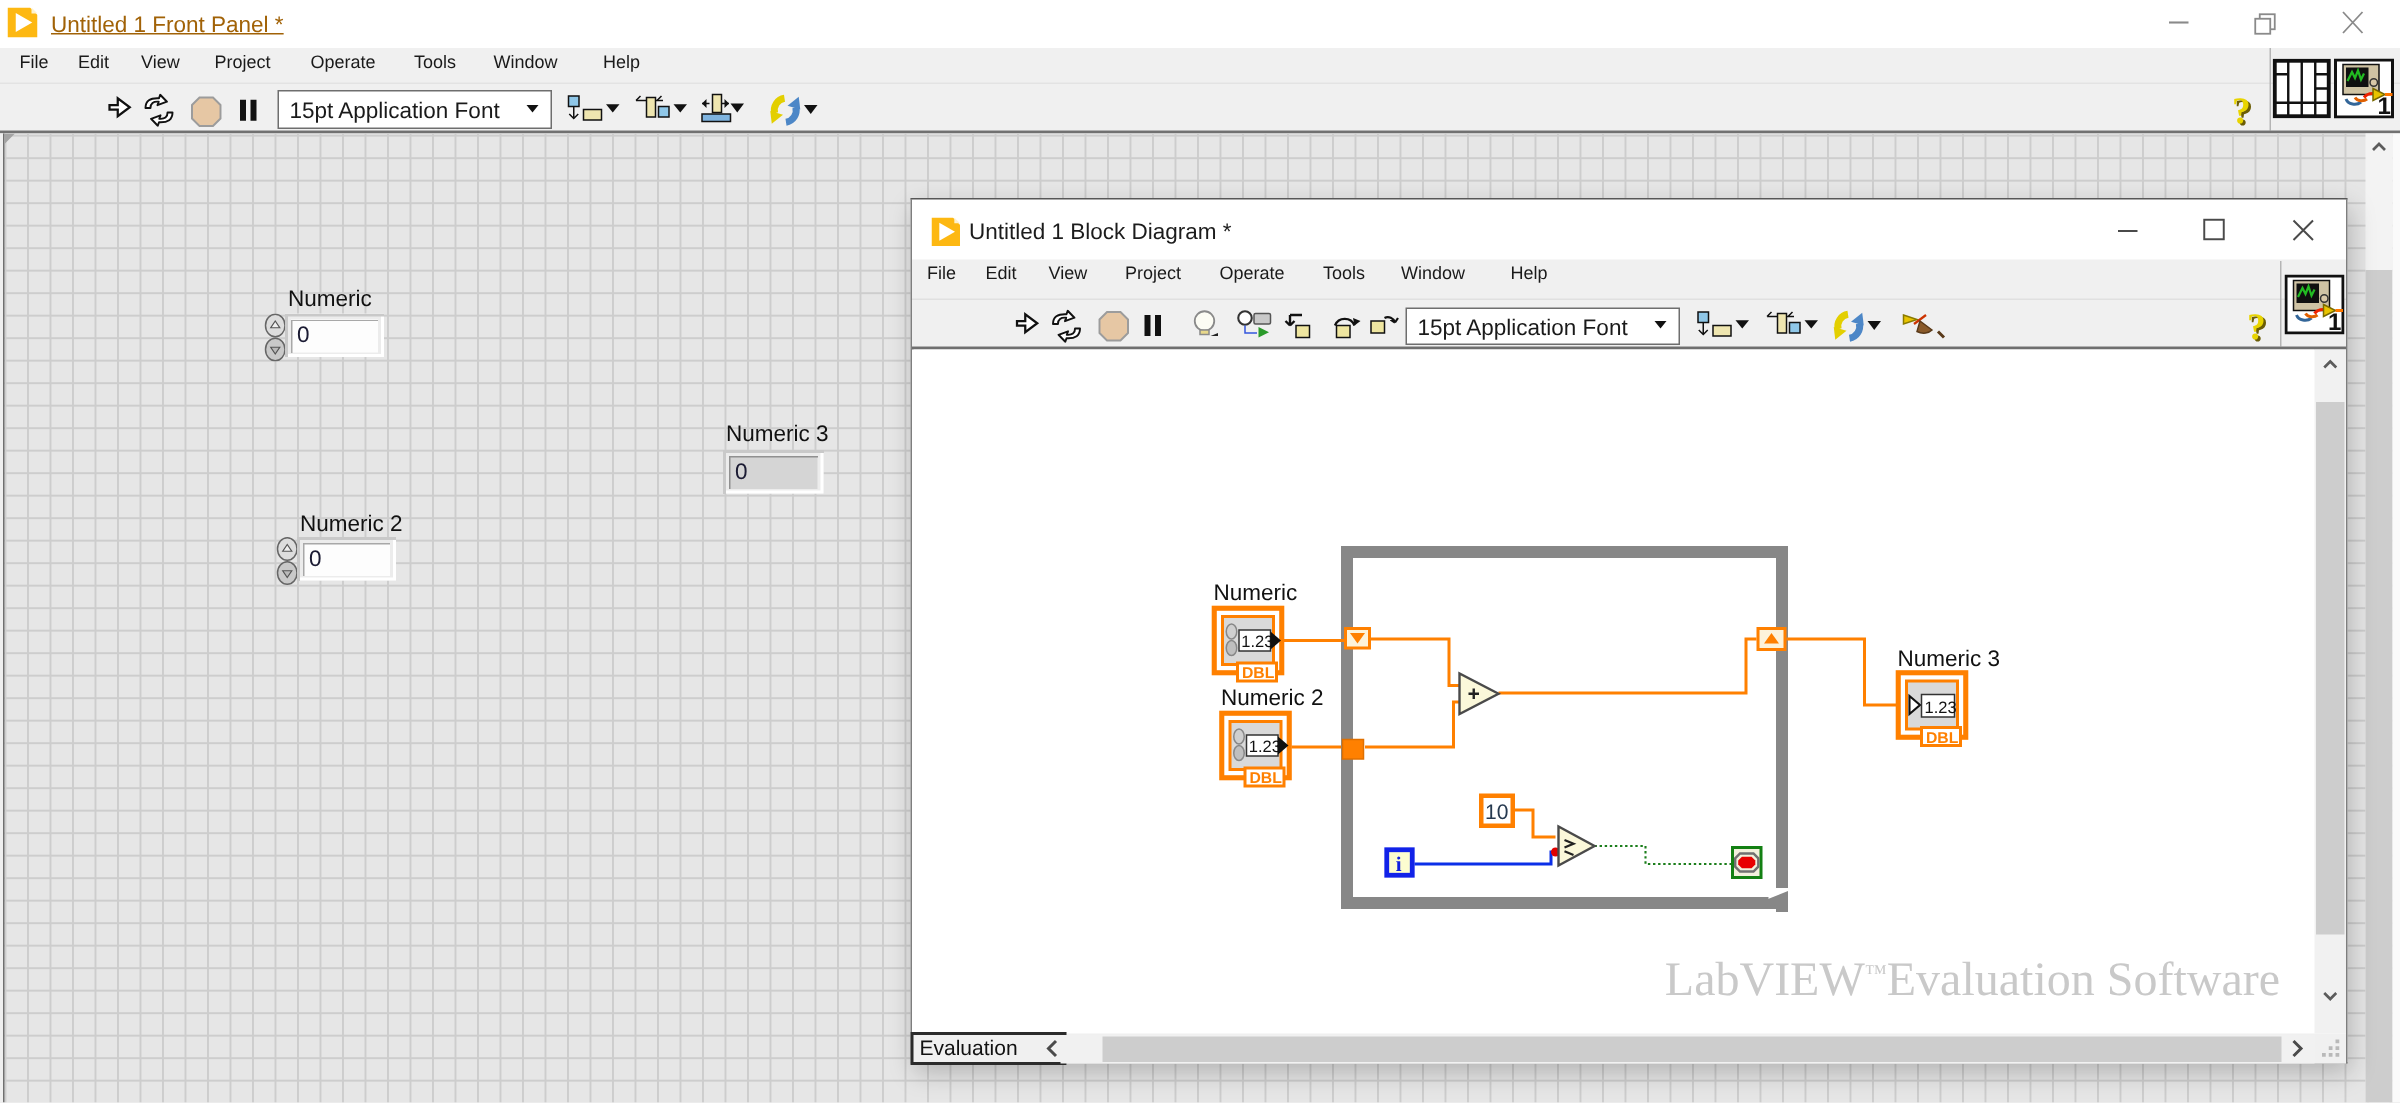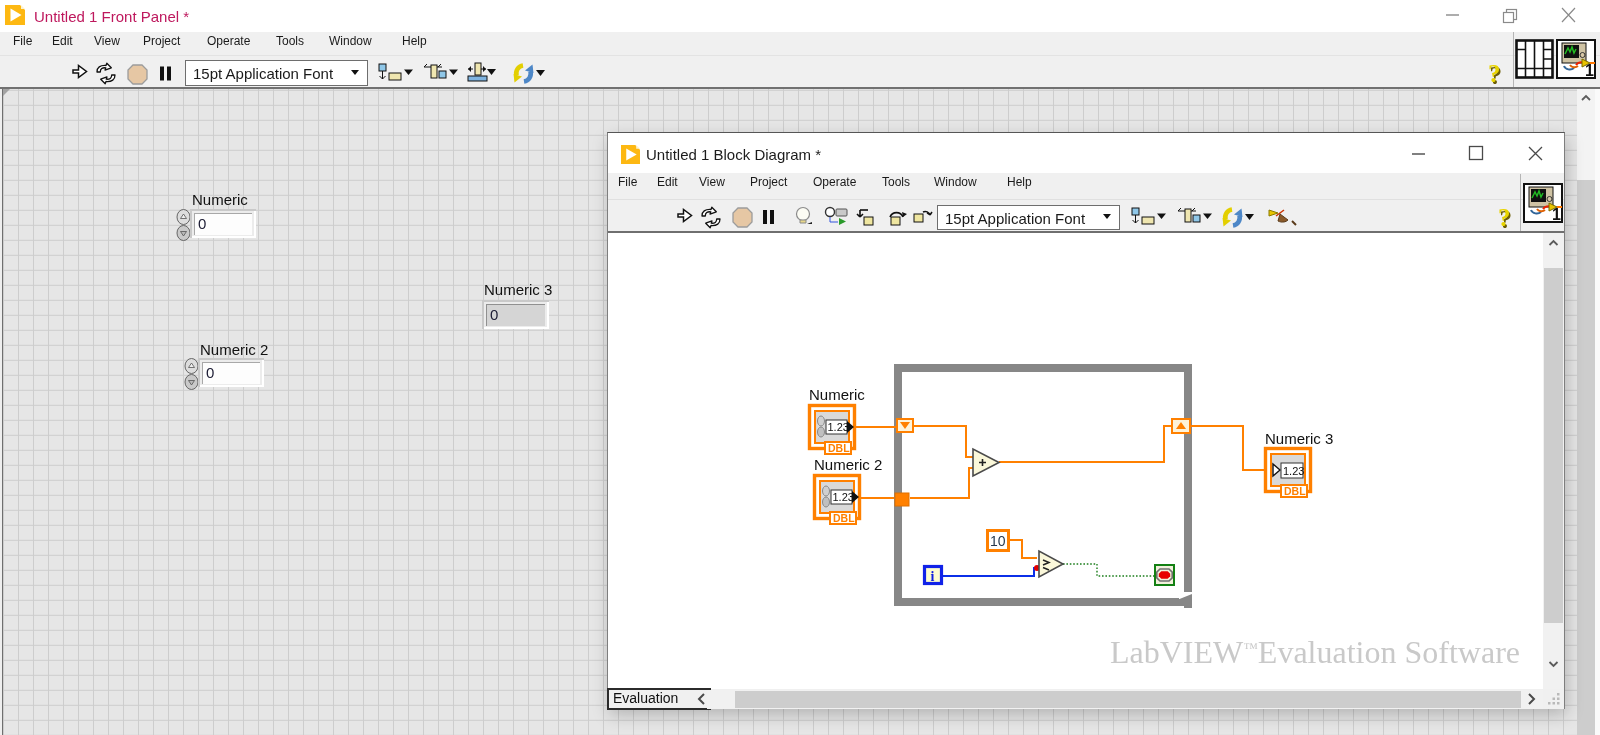--- a/index.html
+++ b/index.html
@@ -33,21 +33,21 @@
 .chev{stroke:#5c5c5c;stroke-width:1.8;fill:none;}
 </style></head><body>
 <div id="stage">
 
 <div class="abs" id="fp-title"></div>
 <svg class="abs" style="left:5px;top:5px" width="20" height="20" viewBox="0 0 20 20">
       <path d="M0 0 h15 l5 5 v15 h-20 z" fill="#fdb812"></path>
       <path d="M16 0 l4 4 h-4 z" fill="#fdf2cf"></path>
       <path d="M5.5 3.6 L16.5 10 L5.5 16.4 z" fill="#fff"></path>
     </svg>
-<div class="abs" style="left:34px;top:8px;font-size:15px;color:#be185d;">Untitled 1 Front Panel *</div>
+<div class="abs" style="left:34px;top:8px;font-size:15px;color:#a16207;text-decoration:underline;">Untitled 1 Front Panel *</div>
 <svg class="abs" style="left:1440px;top:0" width="160" height="30" viewBox="0 0 160 30">
  <line x1="6" y1="15" x2="19" y2="15" stroke="#8a8a8a" stroke-width="1.4"></line>
  <rect x="66.5" y="9.5" width="10" height="10" fill="none" stroke="#8a8a8a" stroke-width="1.2"></rect>
  <rect x="63.5" y="12.5" width="10" height="10" fill="#fff" stroke="#8a8a8a" stroke-width="1.2"></rect>
  <path d="M122 8 l13 14 M135 8 l-13 14" stroke="#8a8a8a" stroke-width="1.2"></path>
 </svg>
 <div class="abs" id="fp-menu">
  <span class="menu-item" style="left:13px">File</span>
  <span class="menu-item" style="left:52px">Edit</span>
  <span class="menu-item" style="left:94px">View</span>

